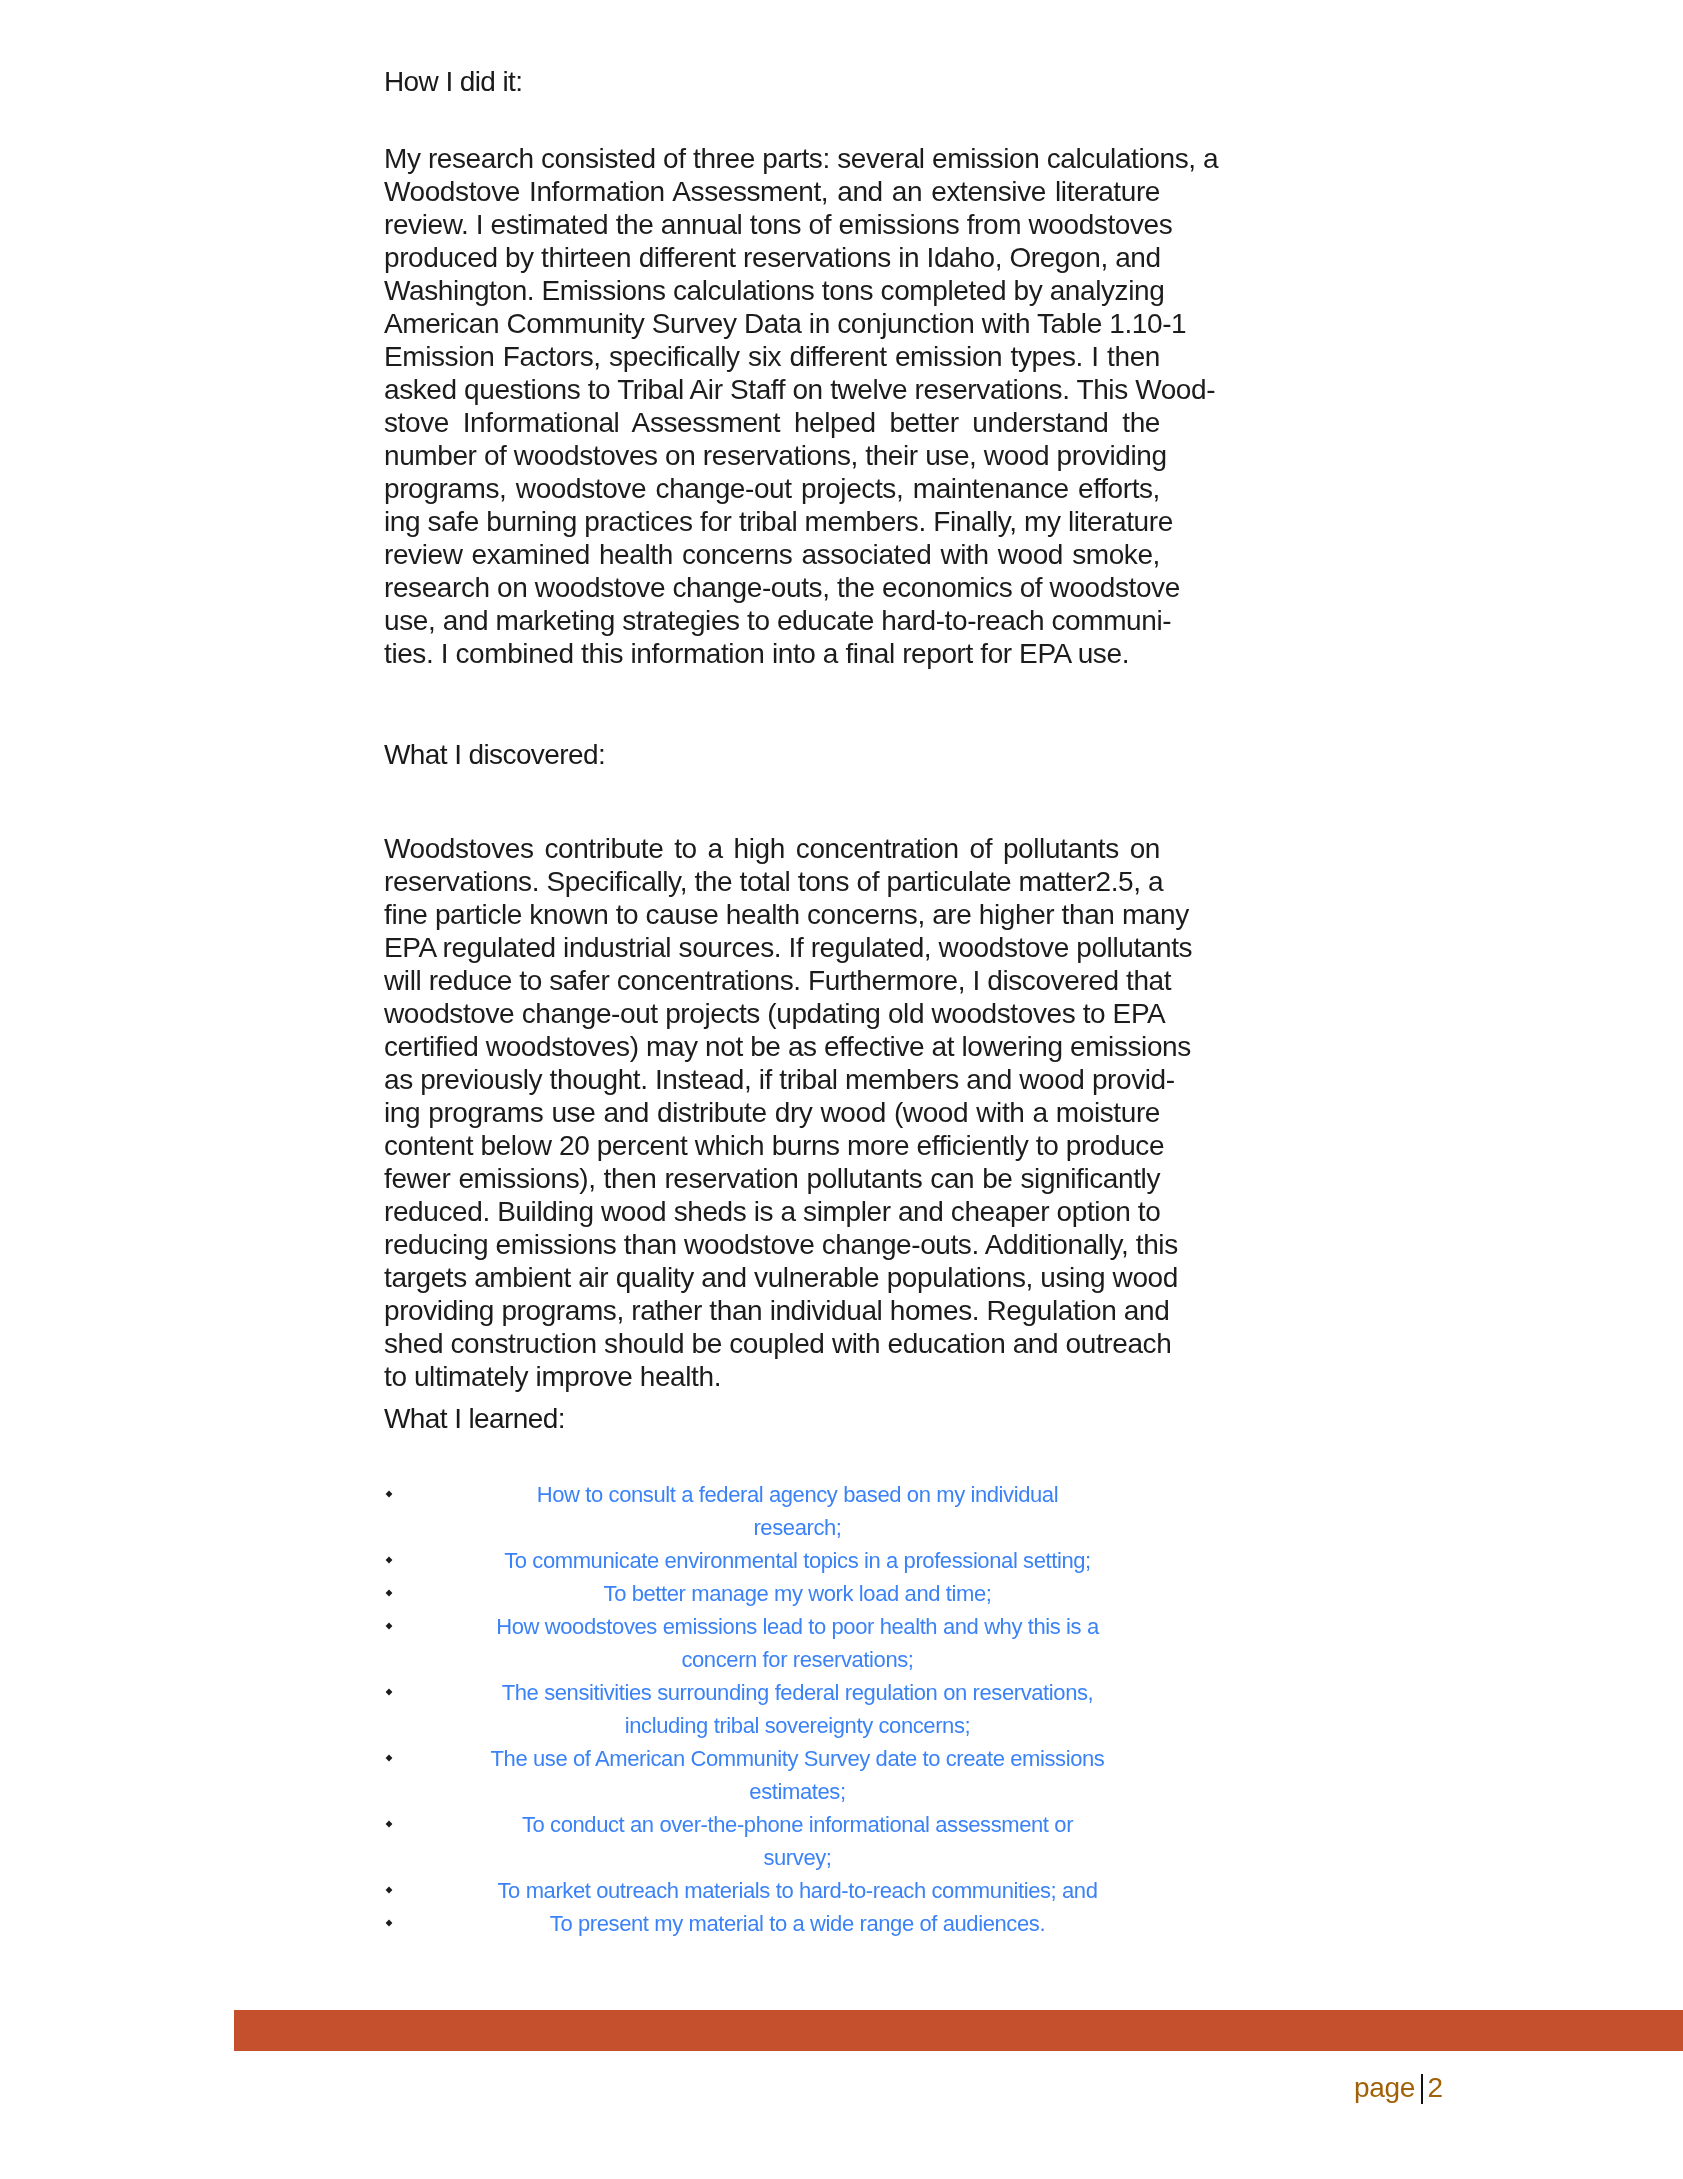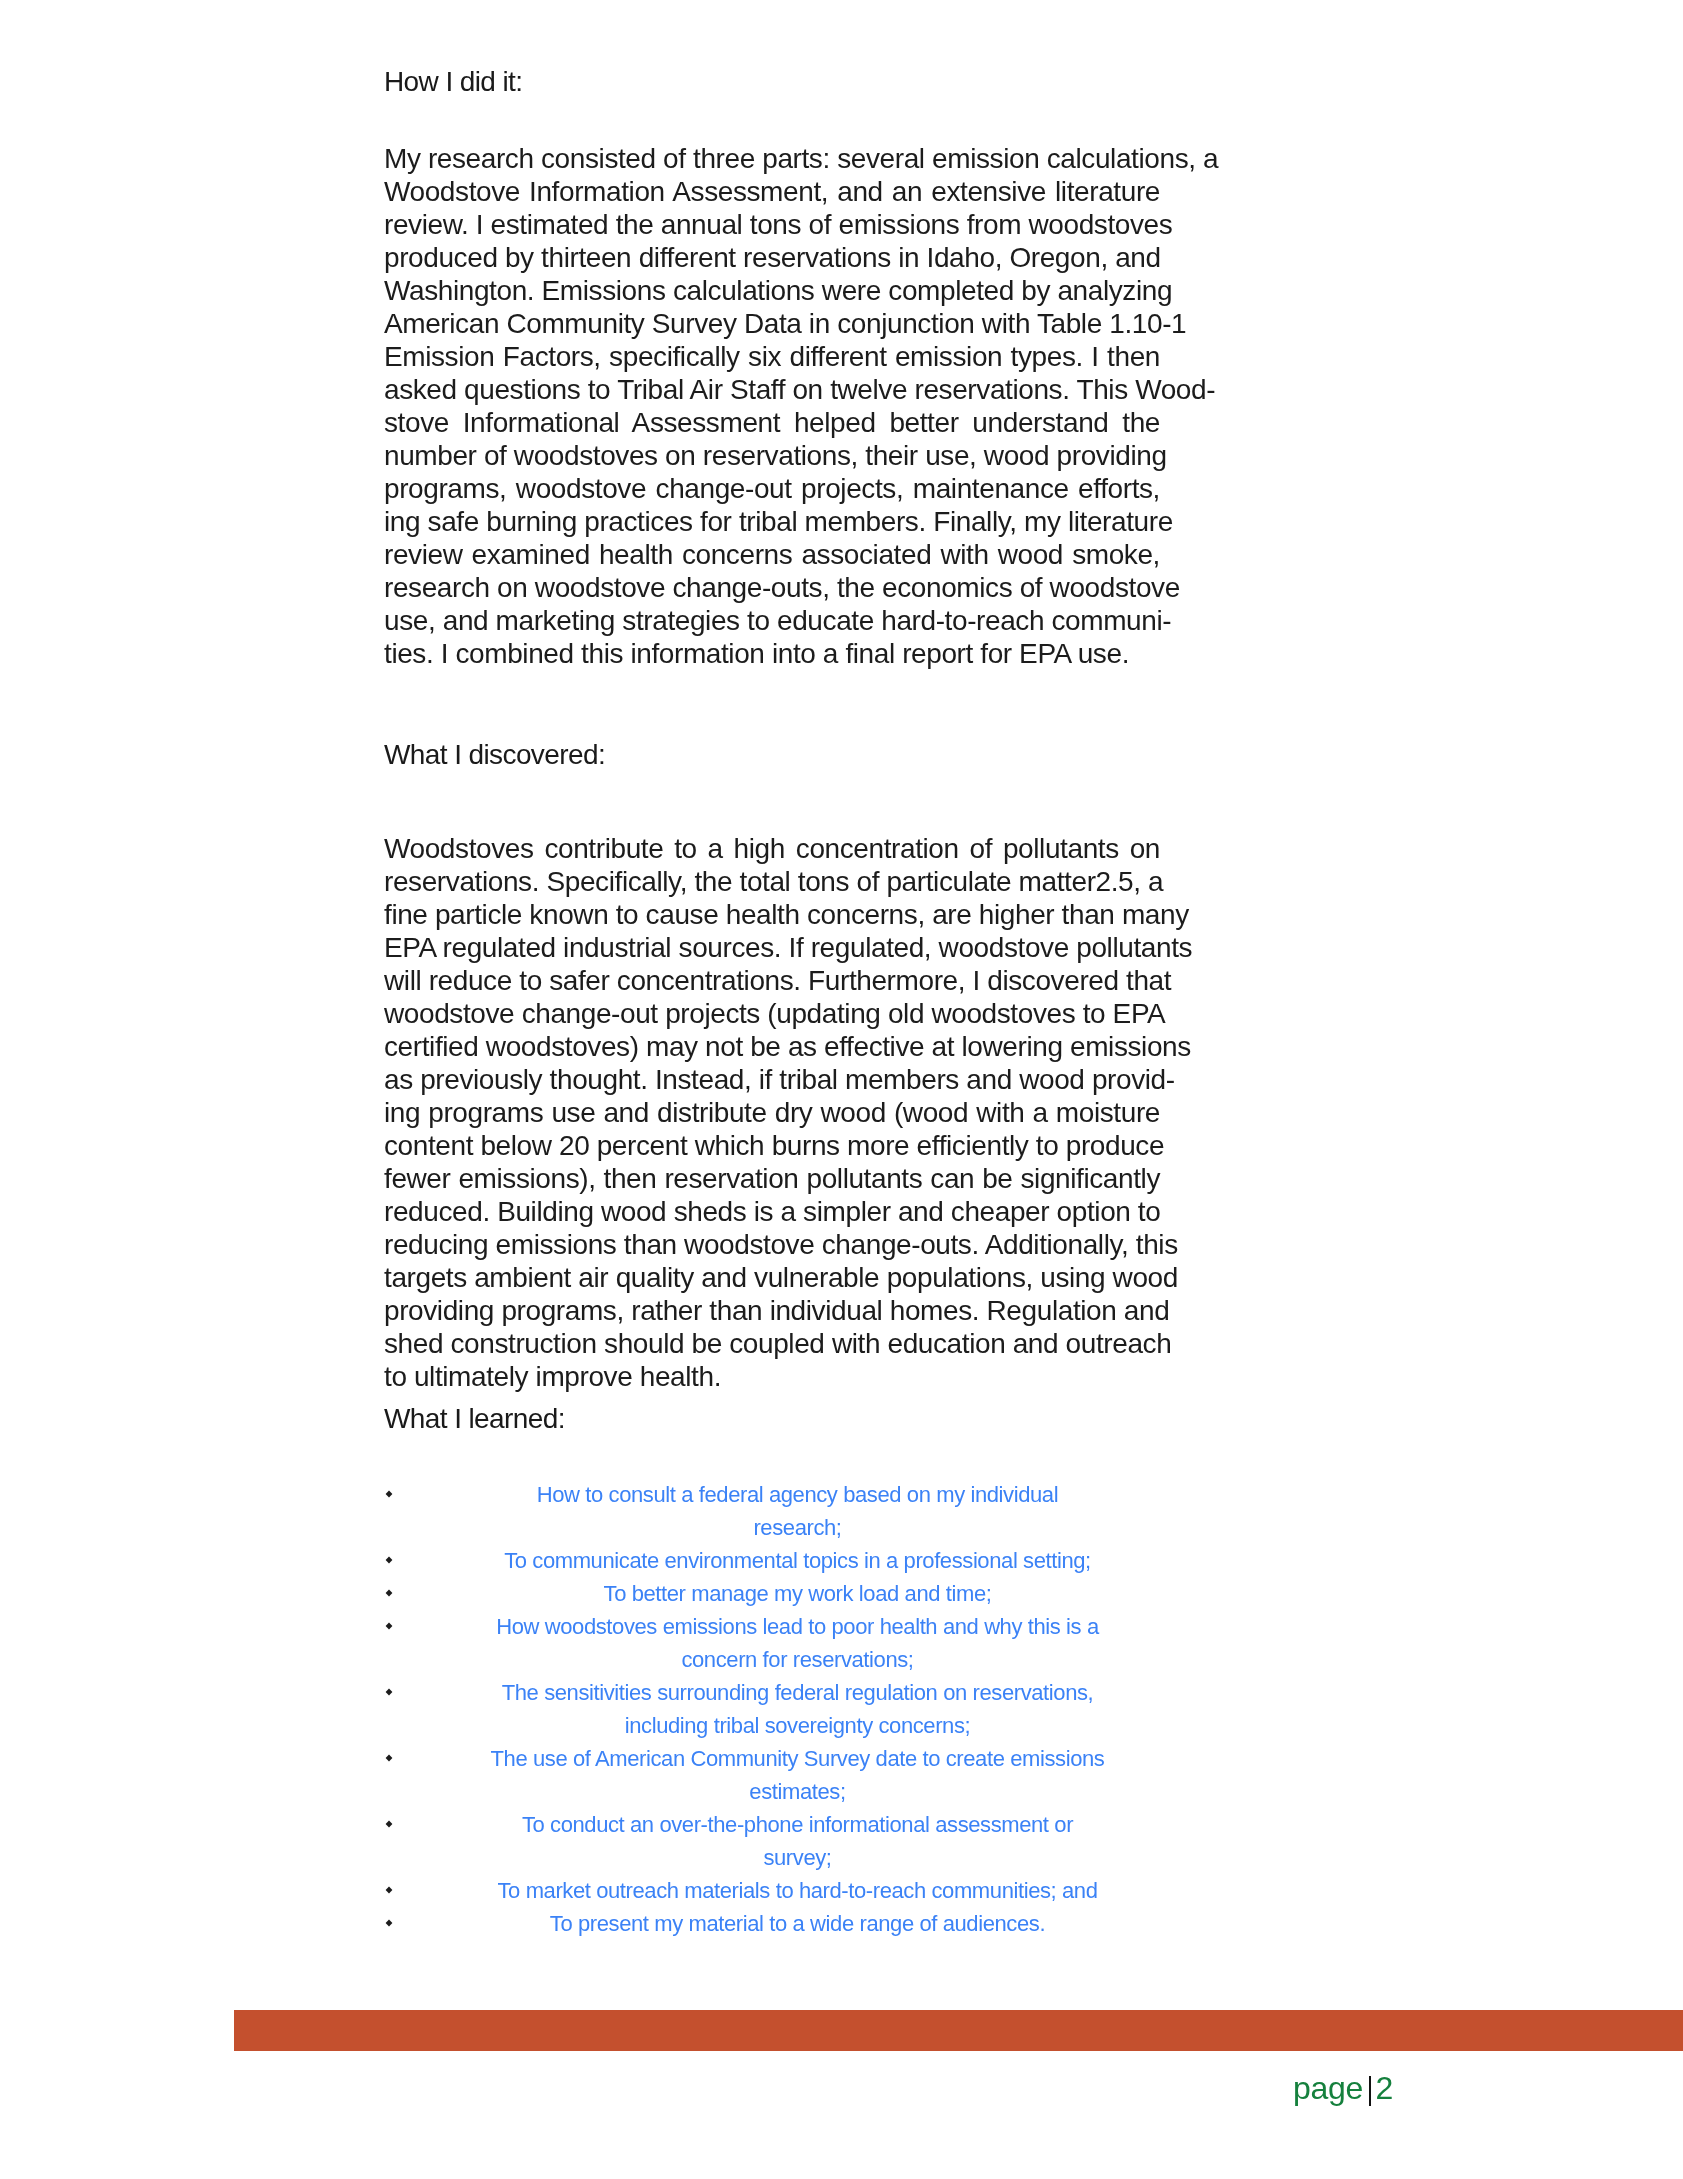--- a/index.html
+++ b/index.html
@@ -82,25 +82,25 @@
   .footer-bar {
     position: absolute;
     left: 234px;
     top: 2010px;
     width: 1449px;
     height: 41px;
     background: #c4502e;
   }
   .page-number {
     position: absolute;
-    left: 1293px;
+    left: 1354px;
     top: 2071px;
-    font-size: 32px;
+    font-size: 28px;
     line-height: 34px;
-    color: #15803d;
+    color: #a16207;
     white-space: nowrap;
     letter-spacing: -0.3px;
   }
   .page-sep {
     display: inline-block;
     width: 1.5px;
     height: 30px;
     background: #111111;
     vertical-align: -7px;
     margin: 0 5px 0 6px;
@@ -108,21 +108,21 @@
 </style>
 </head>
 <body>
 
 <h2 class="heading" style="top:65px;">How I did it:</h2>
 <div class="para" style="top:142px;">
     <span class="line">My research consisted of three parts: several emission calculations, a</span>
     <span class="line">Woodstove Information Assessment, and an extensive literature</span>
     <span class="line">review. I estimated the annual tons of emissions from woodstoves</span>
     <span class="line">produced by thirteen different reservations in Idaho, Oregon, and</span>
-    <span class="line">Washington.  Emissions calculations were completed by analyzing</span>
+    <span class="line">Washington.  Emissions calculations tons completed by analyzing</span>
     <span class="line">American Community Survey Data in conjunction with Table 1.10-1</span>
     <span class="line">Emission Factors, specifically six different emission types. I then</span>
     <span class="line">asked questions to Tribal Air Staff on twelve reservations. This Wood-</span>
     <span class="line">stove Informational Assessment helped better understand the</span>
     <span class="line">number of woodstoves on reservations, their use, wood providing</span>
     <span class="line">programs, woodstove change-out projects, maintenance efforts,</span>
     <span class="line">ing safe burning practices for tribal members. Finally, my literature</span>
     <span class="line">review examined health concerns associated with wood smoke,</span>
     <span class="line">research on woodstove change-outs, the economics of woodstove</span>
     <span class="line">use, and marketing strategies to educate hard-to-reach communi-</span>

